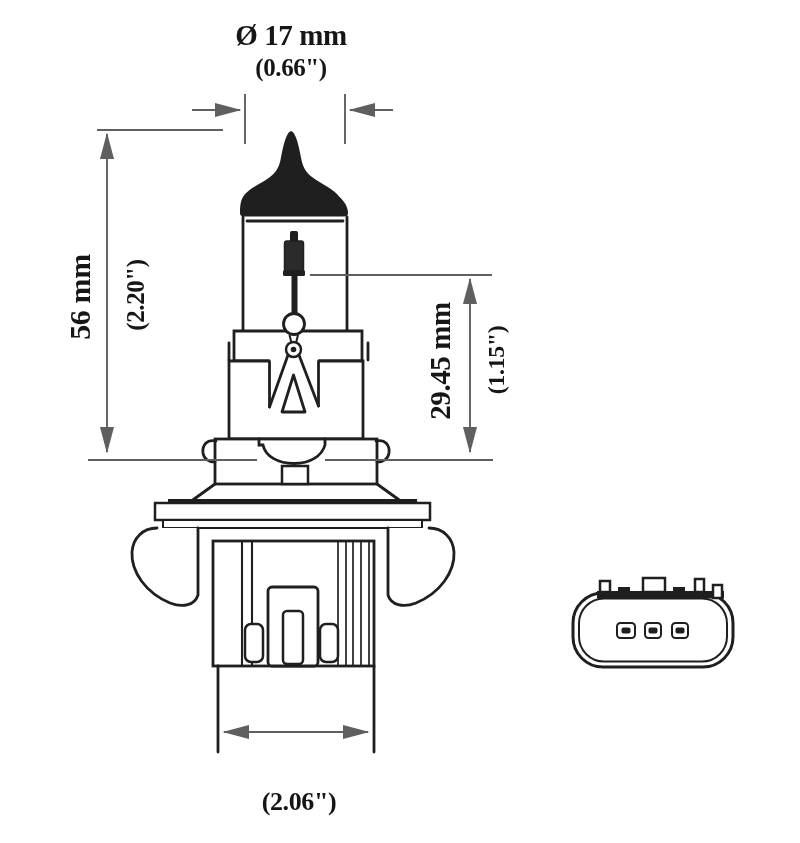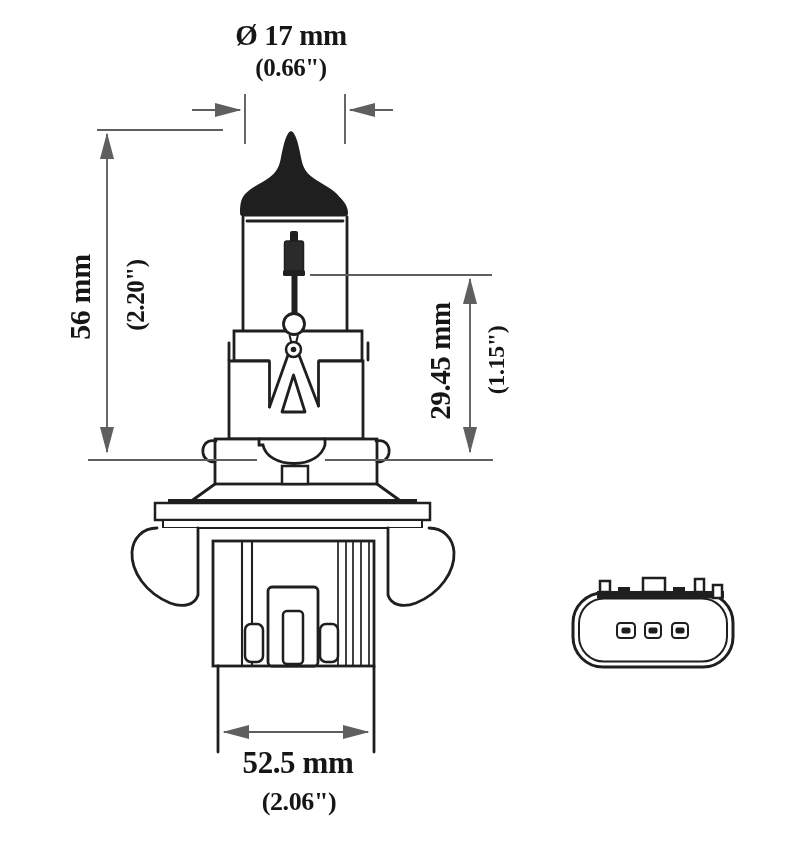--- a/index.html
+++ b/index.html
@@ -182,16 +182,15 @@
 
   <div class="lbl" style="left:201px;top:16px;width:180px;font-size:29px;">Ø 17 mm</div>
   <div class="lbl" style="left:201px;top:50px;width:180px;font-size:25px;">(0.66")</div>
 
   <div class="lbl rot" style="left:20px;top:278px;width:120px;height:30px;font-size:30px;">56 mm</div>
   <div class="lbl rot" style="left:77px;top:277px;width:116px;height:28px;font-size:25px;">(2.20")</div>
 
   <div class="lbl rot" style="left:361px;top:342px;width:160px;height:30px;font-size:29px;">29.45 mm</div>
   <div class="lbl rot" style="left:440px;top:342px;width:114px;height:28px;font-size:24px;">(1.15")</div>
 
-  <div class="lbl" style="left:208px;top:742px;width:180px;font-size:31px;">52.5 mm</div>
   <div class="lbl" style="left:209px;top:784px;width:180px;font-size:26px;">(2.06")</div>
 
 </div>
 
 </body></html>

